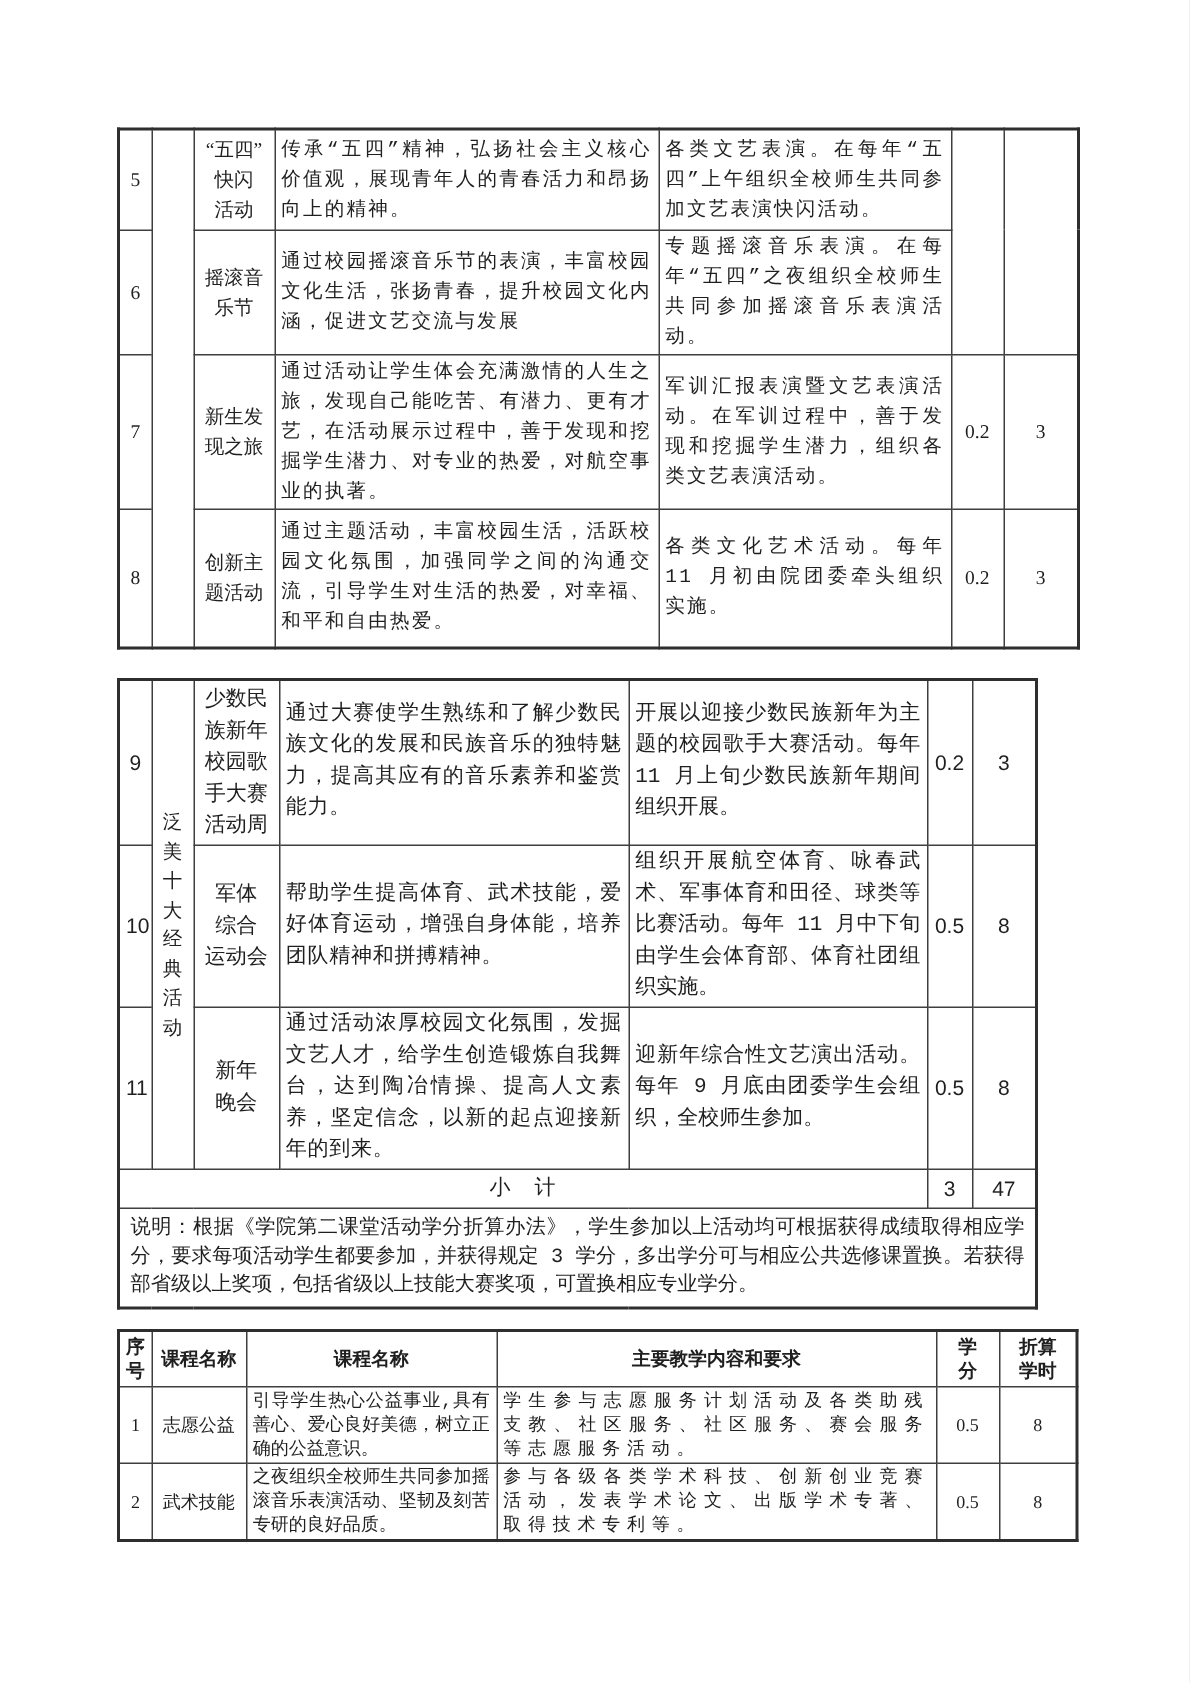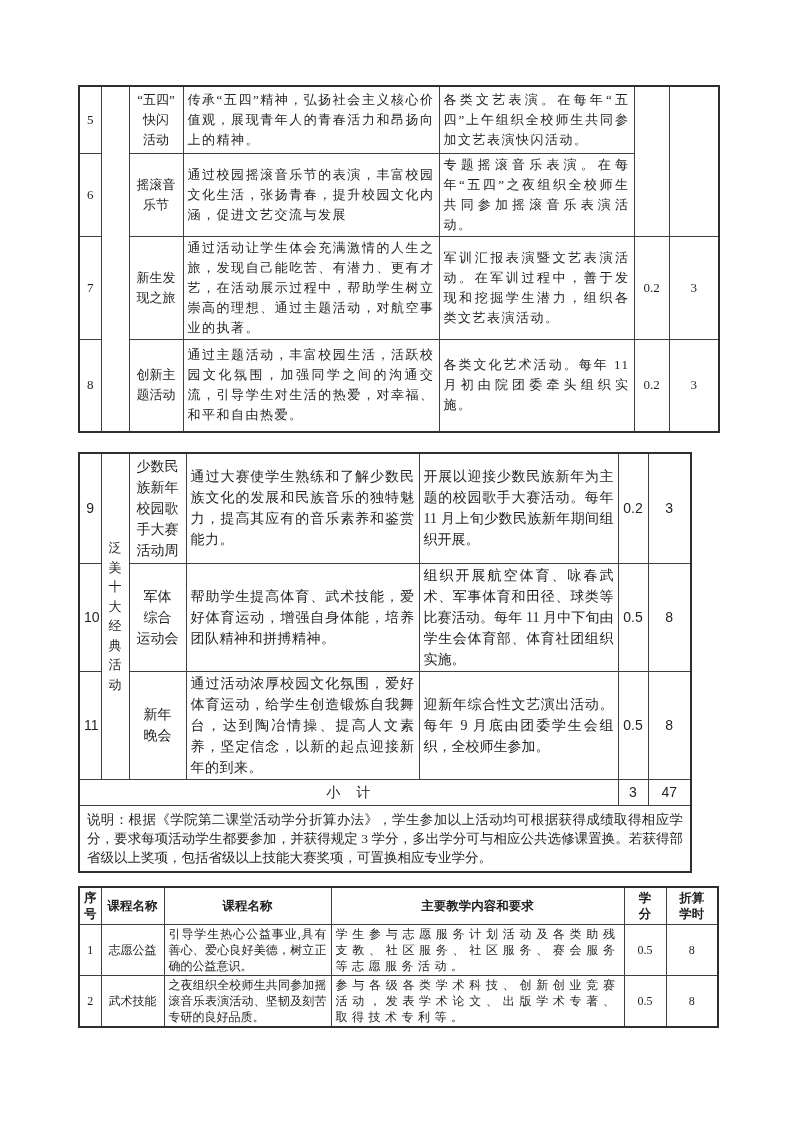--- a/index.html
+++ b/index.html
@@ -6,21 +6,21 @@
   .page {
     position:relative; width:793px; height:1122px; background:#ffffff;
     margin:0 auto; overflow:hidden;
     font-family:"Liberation Serif","DejaVu Serif",serif;
     color:#1f1f1f;
   }
   table.doc { border-collapse:collapse; table-layout:fixed; position:absolute; border:2px solid #2e2e2e; }
   table.doc td { border:1px solid #3f3f3f; vertical-align:middle; padding:1px 4px; overflow:hidden; }
   .c   { text-align:center; }
   .pre { white-space:pre-line;margin-top:27px; }
-  .jt  { text-align:justify; }
+  .jt  { text-align:justify;font-family:Liberation Mono, monospace; }
   
   .t1 { font-size:13px; line-height:20px; }
   .t1 .goal, .t1 .cont { letter-spacing:1.5px; }
   
   .t2 { font-size:14px; line-height:21px; }
   .t2 .goal { letter-spacing:0.5px; }
   .t2 .sans, .sans { font-family:"Liberation Sans","DejaVu Sans",sans-serif; }
   .vtext { width:14px; margin:0 auto; word-break:break-all; line-height:19.5px; font-size:13px; text-align:center; }
   .subtotal-label { letter-spacing:1px; }
   .note-cell { font-size:13.5px; line-height:19px; padding:4px 7px !important; vertical-align:top;margin-left:41px; }
@@ -65,21 +65,21 @@
         <td class="c">6</td>
         <td class="c pre">摇滚音
 乐节</td>
         <td class="jt goal">通过校园摇滚音乐节的表演，丰富校园文化生活，张扬青春，提升校园文化内涵，促进文艺交流与发展</td>
         <td class="jt cont">专题摇滚音乐表演。在每年“五四”之夜组织全校师生共同参加摇滚音乐表演活动。</td>
       </tr>
       <tr style="height:100px">
         <td class="c">7</td>
         <td class="c pre">新生发
 现之旅</td>
-        <td class="jt goal">通过活动让学生体会充满激情的人生之旅，发现自己能吃苦、有潜力、更有才艺，在活动展示过程中，帮助学生树立崇高的理想、通过主题活动，对航空事业的执著。</td>
+        <td class="jt goal">通过活动让学生体会充满激情的人生之旅，发现自己能吃苦、有潜力、更有才艺，在活动展示过程中，善于发现和挖掘学生潜力、对专业的热爱，对航空事业的执著。</td>
         <td class="jt cont">军训汇报表演暨文艺表演活动。在军训过程中，善于发现和挖掘学生潜力，组织各类文艺表演活动。</td>
         <td class="c">0.2</td>
         <td class="c">3</td>
       </tr>
       <tr style="height:93px">
         <td class="c">8</td>
         <td class="c pre">创新主
 题活动</td>
         <td class="jt goal">通过主题活动，丰富校园生活，活跃校园文化氛围，加强同学之间的沟通交流，引导学生对生活的热爱，对幸福、和平和自由热爱。</td>
         <td class="jt cont">各类文化艺术活动。每年 11 月初由院团委牵头组织实施。</td>
@@ -122,21 +122,21 @@
 运动会</td>
         <td class="jt goal">帮助学生提高体育、武术技能，爱好体育运动，增强自身体能，培养团队精神和拼搏精神。</td>
         <td class="jt cont">组织开展航空体育、咏春武术、军事体育和田径、球类等比赛活动。每年 11 月中下旬由学生会体育部、体育社团组织实施。</td>
         <td class="c sans">0.5</td>
         <td class="c sans">8</td>
       </tr>
       <tr style="height:85px">
         <td class="c sans">11</td>
         <td class="c pre">新年
 晚会</td>
-        <td class="jt goal">通过活动浓厚校园文化氛围，爱好体育运动，给学生创造锻炼自我舞台，达到陶冶情操、提高人文素养，坚定信念，以新的起点迎接新年的到来。</td>
+        <td class="jt goal">通过活动浓厚校园文化氛围，发掘文艺人才，给学生创造锻炼自我舞台，达到陶冶情操、提高人文素养，坚定信念，以新的起点迎接新年的到来。</td>
         <td class="jt cont">迎新年综合性文艺演出活动。每年 9 月底由团委学生会组织，全校师生参加。</td>
         <td class="c sans">0.5</td>
         <td class="c sans">8</td>
       </tr>
       <tr style="height:26px">
         <td colspan="5" class="c subtotal-label">小　计</td>
         <td class="c sans">3</td>
         <td class="c sans">47</td>
       </tr>
       <tr style="height:63px">

